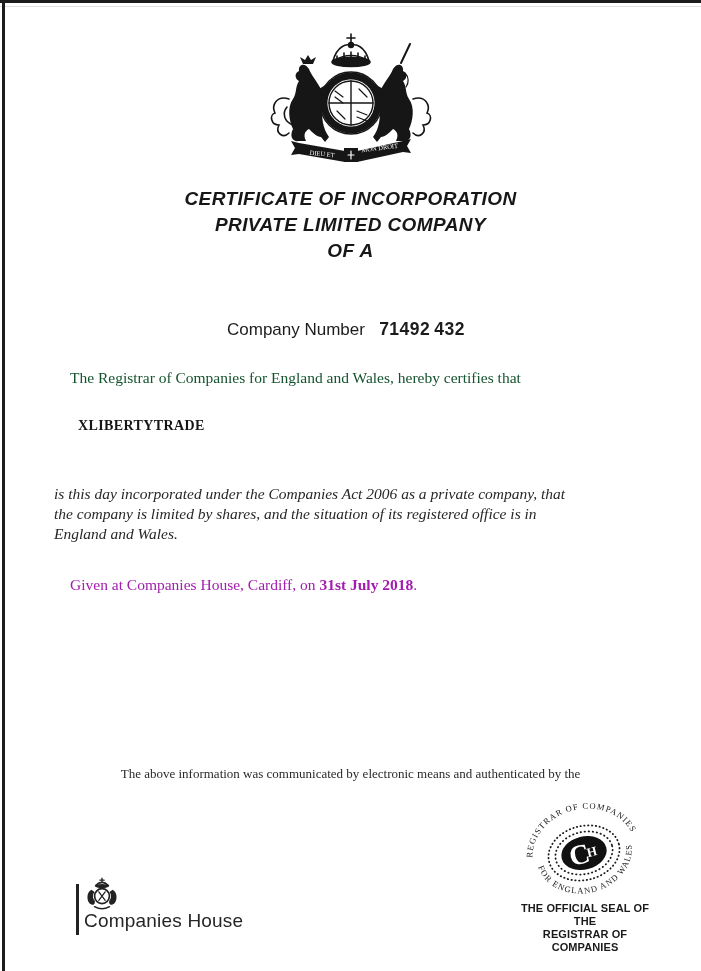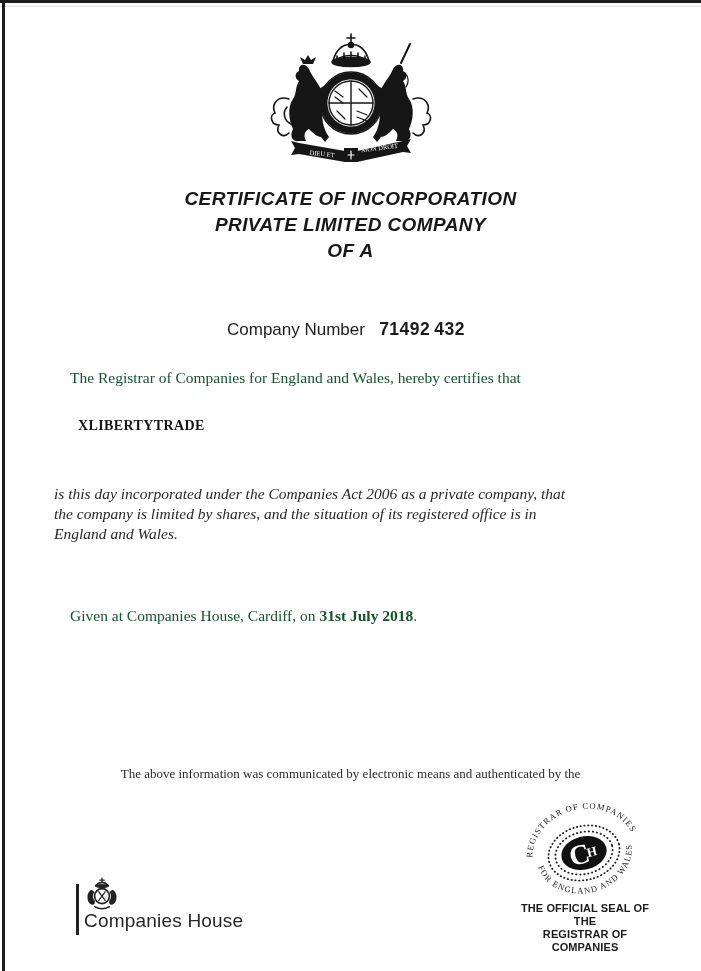--- a/index.html
+++ b/index.html
@@ -20,21 +20,21 @@
 
   .company-number{position:absolute;left:0;right:9px;top:319px;text-align:center;
     font-family:"Liberation Sans", sans-serif;font-size:17px;color:#1c1c1c;}
   .company-number .num{font-weight:700;font-size:17.5px;letter-spacing:.5px;}
 
   .certifies{position:absolute;left:70px;top:369px;font-size:15.5px;color:#14532d;text-align:center;}
   .company-name{position:absolute;left:78px;top:399px;font-size:14px;font-weight:700;
     letter-spacing:.4px;color:#161616;margin-top:19px;}
 
   .incorp{position:absolute;left:54px;top:484px;font-size:15.5px;line-height:20px;color:#272727;width:580px;font-style:italic;}
-  .given{position:absolute;left:70px;top:607px;font-size:15.5px;color:#14532d;}
+  .given{position:absolute;left:70px;top:576px;font-size:15.5px;color:#a21caf;}
   .given .date{font-weight:700;}
 
   .footer-note{position:absolute;left:0;right:0;top:764px;text-align:center;
     font-size:13px;line-height:20px;color:#2a2a2a;}
 
   .seal{position:absolute;left:511px;top:798px;width:150px;height:110px;}
   .seal-caption{position:absolute;left:509px;top:902px;width:152px;text-align:center;
     font-family:"Liberation Sans", sans-serif;font-weight:700;font-size:11px;
     line-height:13px;color:#1a1a1a;letter-spacing:.1px;}
 

